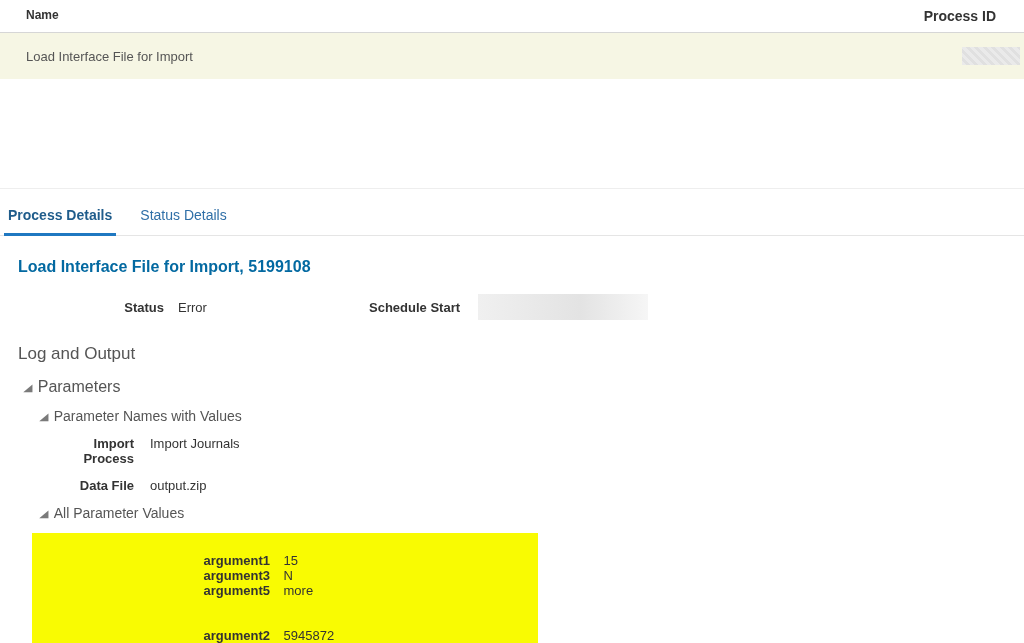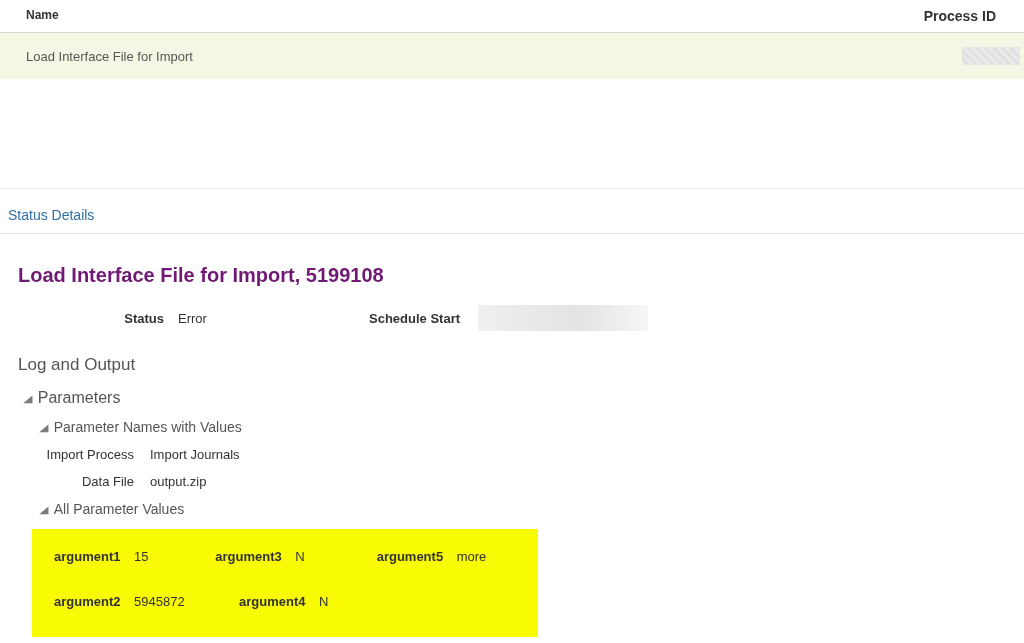--- a/index.html
+++ b/index.html
@@ -60,25 +60,24 @@
   .tab.active {
     font-weight: bold;
     color: #1f5c8b;
     border-bottom: 3px solid #1f78c1;
     margin-bottom: -1px;
   }
   .details {
     padding: 22px 0 0 18px;
   }
   .details h2 {
-    font-size: 20px;
-    font-weight: bold;
-    color: #701a75;
+    font-size: 16px;
+    font-weight: bold;
+    color: #0369a1;
     margin-bottom: 18px;
-    margin-top: 8px;
   }
   .status-row {
     display: flex;
     align-items: center;
     margin-bottom: 24px;
   }
   .status-label {
     width: 160px;
     text-align: right;
     font-weight: bold;
@@ -137,37 +136,38 @@
     color: #7a7a7a;
     transform: scaleX(1.2);
   }
   .param-row {
     display: flex;
     margin: 0 0 12px 22px;
   }
   .param-row .plabel {
     width: 110px;
     text-align: right;
-    font-weight: normal;
+    font-weight: bold;
     color: #333;
     padding-right: 16px;
   }
   .param-row .pvalue {
     color: #333;
   }
   .highlight-box {
     background: #f9fb02;
     margin: 4px 0 0 14px;
     width: 506px;
     padding: 14px 0 4px 0;
   }
   .arg-row {
     display: flex;
     align-items: center;
     padding: 6px 0 24px 22px;
+    flex-direction: column;
   }
   .arg-pair {
     display: flex;
     align-items: center;
     width: 185px;
   }
   .arg-pair .aname {
     font-weight: bold;
     color: #333;
     width: 80px;
@@ -185,20 +185,21 @@
 </div>
 
 <div class="table-row">
   <div class="col-name">Load Interface File for Import</div>
   <div class="col-pid"></div>
 </div>
 
 <div class="gap"></div>
 
 <div class="tabs">
+  <div class="tab active">Process Details</div>
   <div class="tab">Status Details</div>
 </div>
 
 <div class="details">
 
   <h2>Load Interface File for Import, 5199108</h2>
 
   <div class="status-row">
     <div class="status-label">Status</div>
     <div class="status-value">Error</div>

